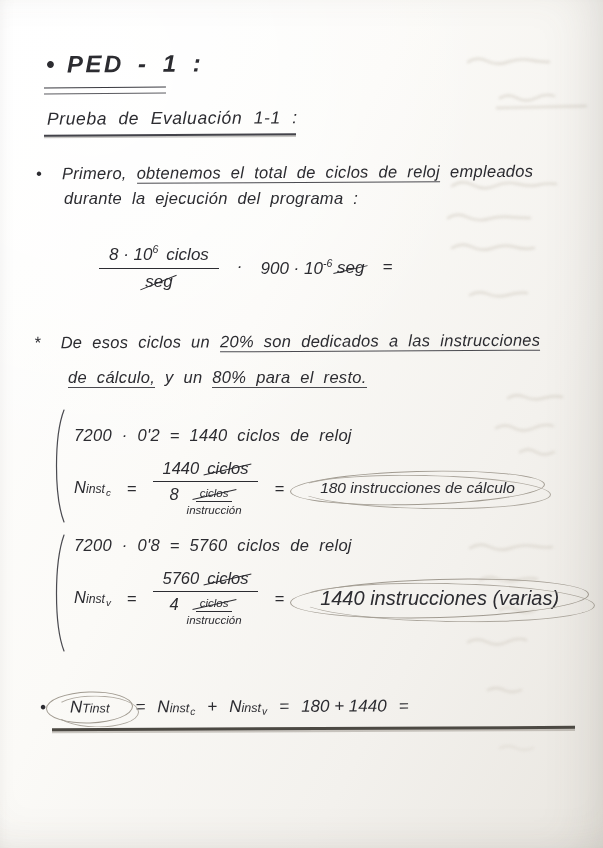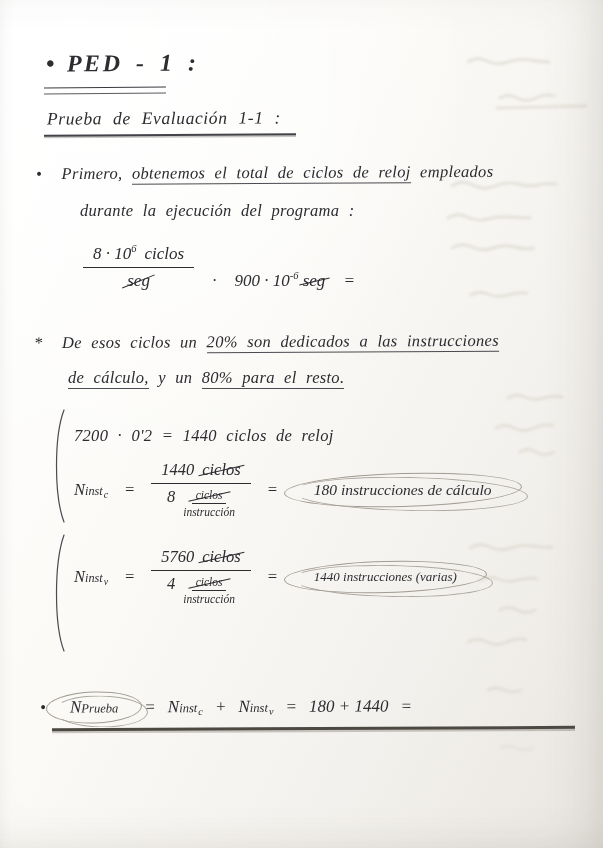--- a/index.html
+++ b/index.html
@@ -1,21 +1,21 @@
 <!DOCTYPE html>
 <html style="--ink: #2c2c31; --pencil: #a19b91;"><head>
 <meta charset="utf-8">
 <style>
   html,body{margin:0;padding:0;background:#d8d5d0;}
   .photo{
     position:relative;width:603px;height:848px;overflow:hidden;
     background:
       radial-gradient(120% 90% at 15% 8%, rgba(255,255,255,.95) 0%, rgba(255,255,255,0) 55%),
       linear-gradient(118deg,#ffffff 0%,#fbfaf7 40%,#f3f1ed 72%,#e9e6e0 100%);
-    font-family:Liberation Serif, serif;
+    font-family:Liberation Sans, sans-serif;
     font-style:italic;
     color:var(--ink);
   }
   .photo::after{
     content:"";position:absolute;inset:0;pointer-events:none;
     box-shadow:inset -30px 0 55px -28px rgba(90,82,70,.18),
                inset 0 -26px 50px -30px rgba(90,82,70,.10),
                inset 8px 0 18px -14px rgba(90,82,70,.12);
   }
   .abs{position:absolute;}
@@ -95,23 +95,23 @@
 
   <div class="abs subtitle" style="left:47px;top:108px;">Prueba de Evaluación 1-1 :</div>
   <div class="abs subtitle-underline" style="left:44px;top:134px;width:252px;"></div>
 
   <div class="abs line bodytext" style="left:36px;top:163px;transform:rotate(-.3deg);">
     <span class="bullet">•</span>
     <span>Primero,</span>
     <span class="u">obtenemos el total de ciclos de reloj</span>
     <span>empleados</span>
   </div>
-  <div class="abs line bodytext" style="left:64px;top:201px;margin-left:16px;">durante la ejecución del programa :</div>
-
-  <div class="abs eq-row" style="left:83px;top:243px;align-items:flex-end;">
+  <div class="abs line bodytext" style="left:64px;top:189px;">durante la ejecución del programa :</div>
+
+  <div class="abs eq-row" style="left:99px;top:243px;">
     <span class="frac">
       <span class="num">
         <span><span>8 · 10</span><sup>6</sup></span>
         <span>ciclos</span>
       </span>
       <span class="den">
           <span class="struck steep">seg</span>
         </span>
     </span>
     <span class="op">·</span>
@@ -159,45 +159,46 @@
         <span class="oval" style="font-size:15.5px;">180 instrucciones de cálculo</span>
       </div>
     </div>
   </div>
 
   <div class="block" style="left:52px;top:533px;width:520px;height:120px;">
     <svg class="brace" width="14" height="120" viewBox="0 0 14 120">
       <path d="M12 2 C 2 30, 2 92, 12 118" fill="none" stroke="#4a4a50" stroke-width="1.2" stroke-linecap="round"></path>
     </svg>
     <div class="bcontent">
+      <div class="line bodytext" style="margin-top:3px;">7200 · 0'8 =  5760 ciclos de reloj</div>
       <div class="brow" style="margin-top:14px;">
         <span class="lbl"><span>N</span><span class="sb">inst</span><span class="sbb">v</span></span>
         <span class="op">=</span>
         <span class="frac">
           <span class="num">
             <span>5760</span>
             <span class="struck">ciclos</span>
           </span>
           <span class="den">
             <span>4</span>
             <span class="minifrac">
               <span class="mnum struck">ciclos</span>
               <span class="mden">instrucción</span>
             </span>
           </span>
         </span>
         <span class="op">=</span>
-        <span class="oval" style="font-size:13px;">1440 instrucciones (varias)</span>
+        <span class="oval" style="font-size:20px;">1440 instrucciones (varias)</span>
       </div>
     </div>
   </div>
 
   <div class="abs final-row" style="left:40px;top:694px;">
     <span>•</span>
-    <span class="oval small"><span>N</span><span class="sb">Prueba</span></span>
+    <span class="oval small"><span>N</span><span class="sb">Tinst</span></span>
     <span class="op">=</span>
     <span><span>N</span><span class="sb">inst</span><span class="sbb">c</span></span>
     <span class="op">+</span>
     <span><span>N</span><span class="sb">inst</span><span class="sbb">v</span></span>
     <span class="op">=</span>
     <span>180 + 1440</span>
     <span class="op">=</span>
   </div>
   <div class="abs final-underline" style="left:52px;top:727px;width:523px;"></div>
 

